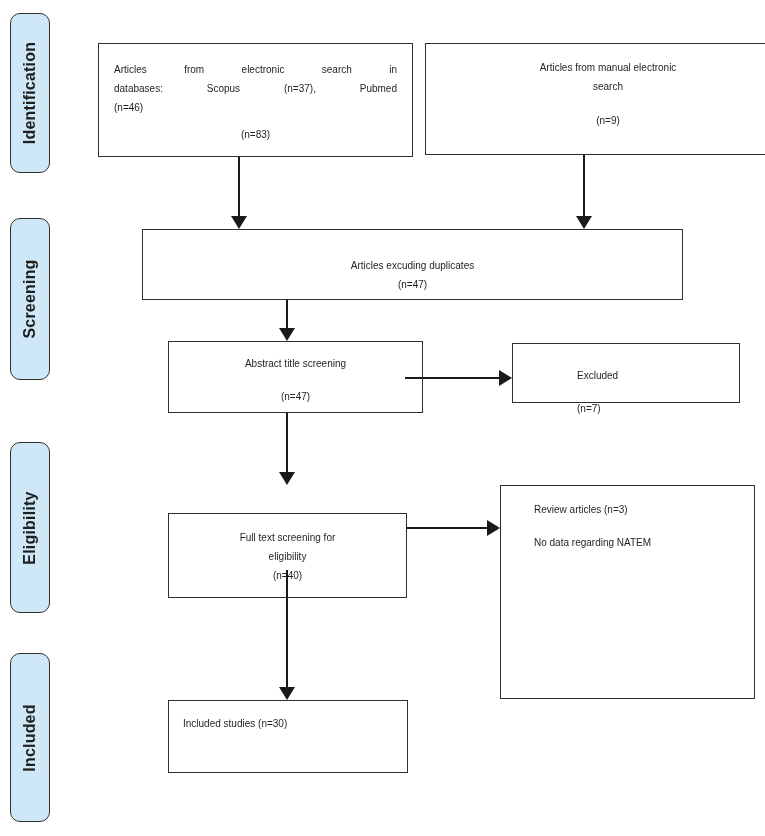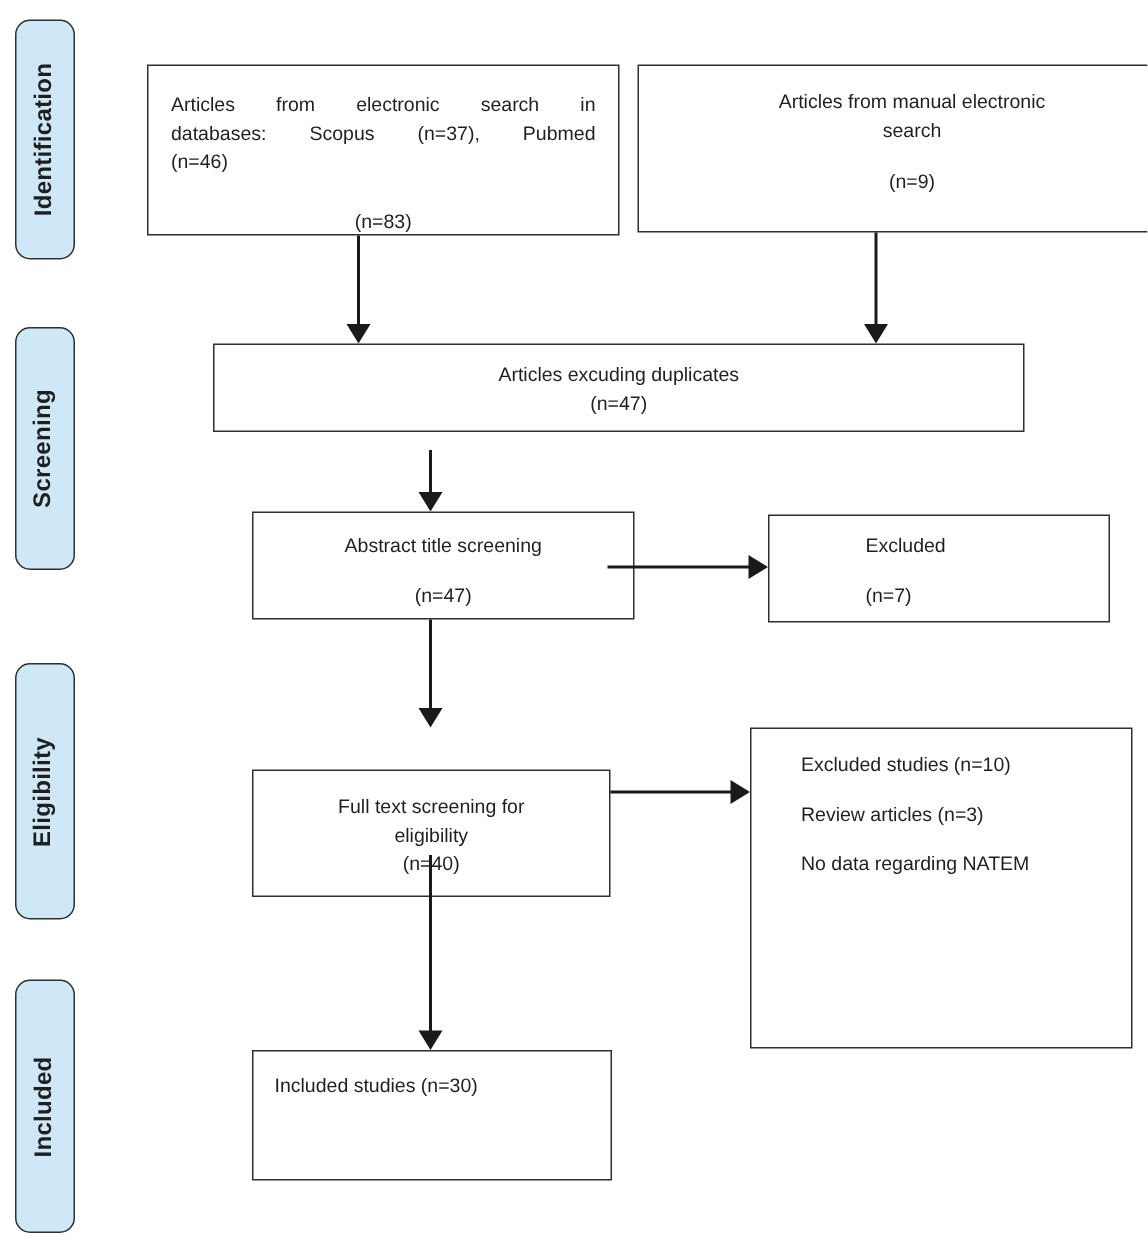--- a/index.html
+++ b/index.html
@@ -36,21 +36,21 @@
     font-weight:bold;
     font-size:16px;
     letter-spacing:.2px;
   }
   
   .flow-box{
     position:absolute;
     background:var(--box-fill);
     border:1.5px solid var(--box-border);
     box-sizing:border-box;
-    font-size:13px;
+    font-size:10px;
     line-height:19px;
   }
   .center{text-align:center;}
   .jline{text-align:justify;text-align-last:justify;}
   .jline-last{text-align:left;}
   
   .arrow-line-v{position:absolute;width:2px;background:var(--arrow);}
   .arrow-line-h{position:absolute;height:2px;background:var(--arrow);}
   .arrow-head-down{
     position:absolute;width:0;height:0;
@@ -78,57 +78,56 @@
     <span class="stage-text">Eligibility</span>
   </div>
   <div class="stage-label" style="top:653px;height:169px;">
     <span class="stage-text">Included</span>
   </div>
 
   <div class="flow-box" style="left:98px;top:43px;width:315px;height:114px;padding:16px 15px 0 15px;">
     <div class="jline">Articles from electronic search in</div>
     <div class="jline">databases: Scopus (n=37), Pubmed</div>
     <div class="jline-last">(n=46)</div>
-    <div class="center" style="margin-top:21px;">(n=83)</div>
+    <div class="center" style="margin-top:8px;">(n=83)</div>
   </div>
 
   <div class="flow-box" style="left:425px;top:43px;width:366px;height:112px;padding:14px 10px 0 10px;">
     <div class="center">Articles from manual electronic</div>
     <div class="center">search</div>
     <div class="center" style="margin-top:15px;">(n=9)</div>
   </div>
 
-  <div class="flow-box" style="left:142px;top:229px;width:541px;height:59px;padding:10px 10px 0 10px;">
+  <div class="flow-box" style="left:142px;top:229px;width:541px;height:71px;padding:26px 10px 0 10px;">
     <div class="center">Articles excuding duplicates</div>
     <div class="center">(n=47)</div>
   </div>
 
   <div class="flow-box" style="left:168px;top:341px;width:255px;height:72px;padding:12px 8px 0 8px;">
     <div class="center">Abstract title screening</div>
     <div class="center" style="margin-top:14px;">(n=47)</div>
   </div>
 
-  <div class="flow-box" style="left:512px;top:343px;width:228px;height:72px;padding:10px 0 0 64px;">
+  <div class="flow-box" style="left:512px;top:343px;width:228px;height:60px;padding:22px 0 0 64px;">
     <div>Excluded</div>
     <div style="margin-top:14px;">(n=7)</div>
   </div>
 
   <div class="flow-box" style="left:168px;top:513px;width:239px;height:85px;padding:14px 8px 0 8px;">
     <div class="center">Full text screening for</div>
     <div class="center">eligibility</div>
     <div class="center">(n=40)</div>
   </div>
 
   <div class="flow-box" style="left:500px;top:485px;width:255px;height:214px;padding:14px 6px 0 33px;">
-    <div style="margin-bottom:14px;">Excluded studies (n=10)</div>
     <div style="margin-bottom:14px;">Review articles (n=3)</div>
     <div>No data regarding NATEM</div>
   </div>
 
-  <div class="flow-box" style="left:168px;top:700px;width:240px;height:87px;padding:13px 8px 0 14px;">
+  <div class="flow-box" style="left:168px;top:700px;width:240px;height:73px;padding:13px 8px 0 14px;">
     <div>Included studies (n=30)</div>
   </div>
 
   <div>
     <i class="arrow-line-v" style="left:238px;top:157px;height:61px;"></i>
     <i class="arrow-head-down" style="left:231px;top:216px;"></i>
   </div>
   <div>
     <i class="arrow-line-v" style="left:583px;top:155px;height:63px;"></i>
     <i class="arrow-head-down" style="left:576px;top:216px;"></i>

